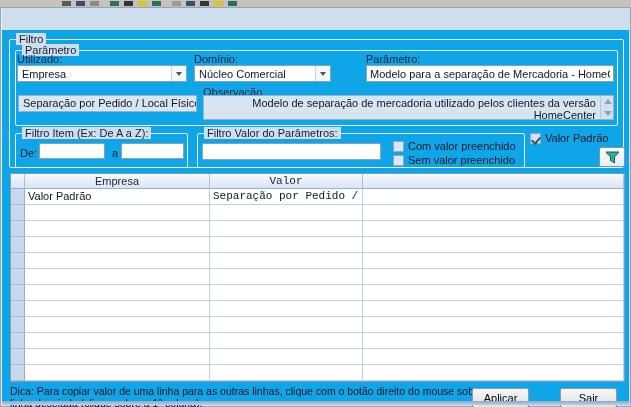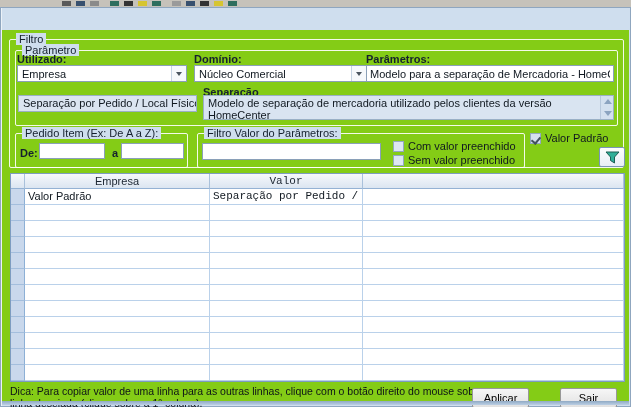--- a/index.html
+++ b/index.html
@@ -8,28 +8,28 @@
 
   
   .bg-strip { position:absolute; left:0; top:0; width:631px; height:7px; background:#c6c2ba; overflow:hidden; }
   .bg-strip i { position:absolute; top:1px; height:5px; width:9px; display:block; }
 
   
   .dialog { position:absolute; left:0; top:7px; width:631px; height:400px; background:#cfdeee; border:1px solid #8fa6bf; box-shadow:inset 1px 0 0 rgba(255,255,255,.6); }
   .titlebar { position:absolute; left:1px; top:1px; right:1px; height:21px; background:#ffffff; }
   .title { position:absolute; left:8px; top:4px; font-size:12px; color:#000; }
   .close-btn { position:absolute; right:8px; top:3px; width:16px; height:16px; text-align:center; line-height:16px; font-size:12px; color:#444; cursor:pointer; }
-  .content { position:absolute; left:1px; right:1px; top:22px; bottom:1px; background:#84cc16;padding-left:36px; }
+  .content { position:absolute; left:1px; right:1px; top:22px; bottom:1px; background:#0ea5e9;padding-left:36px; }
   .content::after { content:""; position:absolute; left:0; right:0; bottom:0; height:4px; background:linear-gradient(#8fa9c4,#bccfe4); }
 
   
   .group { position:absolute; border:1px solid rgba(255,255,255,.9); border-radius:2px; }
   .group > .glabel { position:absolute; top:-7px; left:6px; padding:0 3px; background:#cfdeee; color:#15202e; font-size:11px; white-space:nowrap; }
 
-  .lbl { position:absolute; color:#15202e; white-space:nowrap;font-weight:bold; }
+  .lbl { position:absolute; color:#15202e; white-space:nowrap; }
 
   .field, .combo, .tinput { position:absolute; background:#fff; border:1px solid #8aa0b8; height:17px; font-size:11px; }
   .tinput { padding:1px 3px; font-family:"Liberation Sans", sans-serif; color:#101820; width:100%; }
   input.tinput { outline:none; }
 
   .combo { display:flex; align-items:center; }
   .combo .cv { flex:1; padding:0 4px; overflow:hidden; white-space:nowrap; }
   .combo .dd { width:15px; height:100%; border-left:1px solid #c5d3e2; background:#f6f9fc; display:flex; align-items:center; justify-content:center; }
   .combo .dd::after { content:""; width:0; height:0; border-left:3px solid transparent; border-right:3px solid transparent; border-top:4px solid #4a5560; }
 
@@ -95,44 +95,44 @@
       <span class="glabel">Parâmetro</span>
     </div>
 
     <span class="lbl" style="left:15px;top:23px;">Utilizado:</span>
     <div class="combo" style="left:15px;top:35px;width:170px;">
       <span class="cv">Empresa</span>
       <span class="dd"></span>
     </div>
 
     <span class="lbl" style="left:192px;top:23px;">Domínio:</span>
-    <div class="combo" style="left:192px;top:35px;width:173px;">
+    <div class="combo" style="left:192px;top:35px;width:137px;">
       <span class="cv">Núcleo Comercial</span>
       <span class="dd"></span>
     </div>
 
-    <span class="lbl" style="left:364px;top:23px;">Parâmetros:</span>
+    <span class="lbl" style="left:364px;top:23px;">Parâmetro:</span>
     <div class="field" style="left:364px;top:35px;width:248px;">
       <input class="tinput" style="border: none; height: 15px;" value="Modelo para a separação de Mercadoria - HomeCenter">
     </div>
 
     <span class="lbl" style="left:16px;top:72px;">Valor Padrão:</span>
     <div class="readonly" style="left:16px;top:65px;width:179px;height:17px;">Separação por Pedido / Local Físico - Gráfico</div>
 
-    <span class="lbl" style="left:201px;top:56px;">Separação</span>
+    <span class="lbl" style="left:201px;top:56px;">Observação</span>
     <div class="obs" style="left:201px;top:65px;width:411px;height:25px;">
-      <span style="display:block;margin-right:13px;">Modelo de separação de mercadoria utilizado pelos clientes da versão HomeCenter</span>
+      <span style="display:block;margin-right:13px;text-align:right;">Modelo de separação de mercadoria utilizado pelos clientes da versão HomeCenter</span>
       <span class="sb">
         <span class="up"></span>
         <span class="dn"></span>
       </span>
     </div>
 
     <div class="group" style="left:13px;top:103px;width:173px;height:35px;">
-      <span class="glabel">Pedido Item (Ex: De A a Z):</span>
+      <span class="glabel">Filtro Item (Ex: De A a Z):</span>
     </div>
     <span class="lbl" style="left:18px;top:117px;">De:</span>
     <div class="field" style="left:37px;top:113px;width:66px;height:16px;">
       <input class="tinput" style="border: none; height: 14px;" value="">
     </div>
     <span class="lbl" style="left:110px;top:117px;">a</span>
     <div class="field" style="left:119px;top:113px;width:63px;height:16px;">
       <input class="tinput" style="border: none; height: 14px;" value="">
     </div>
 

